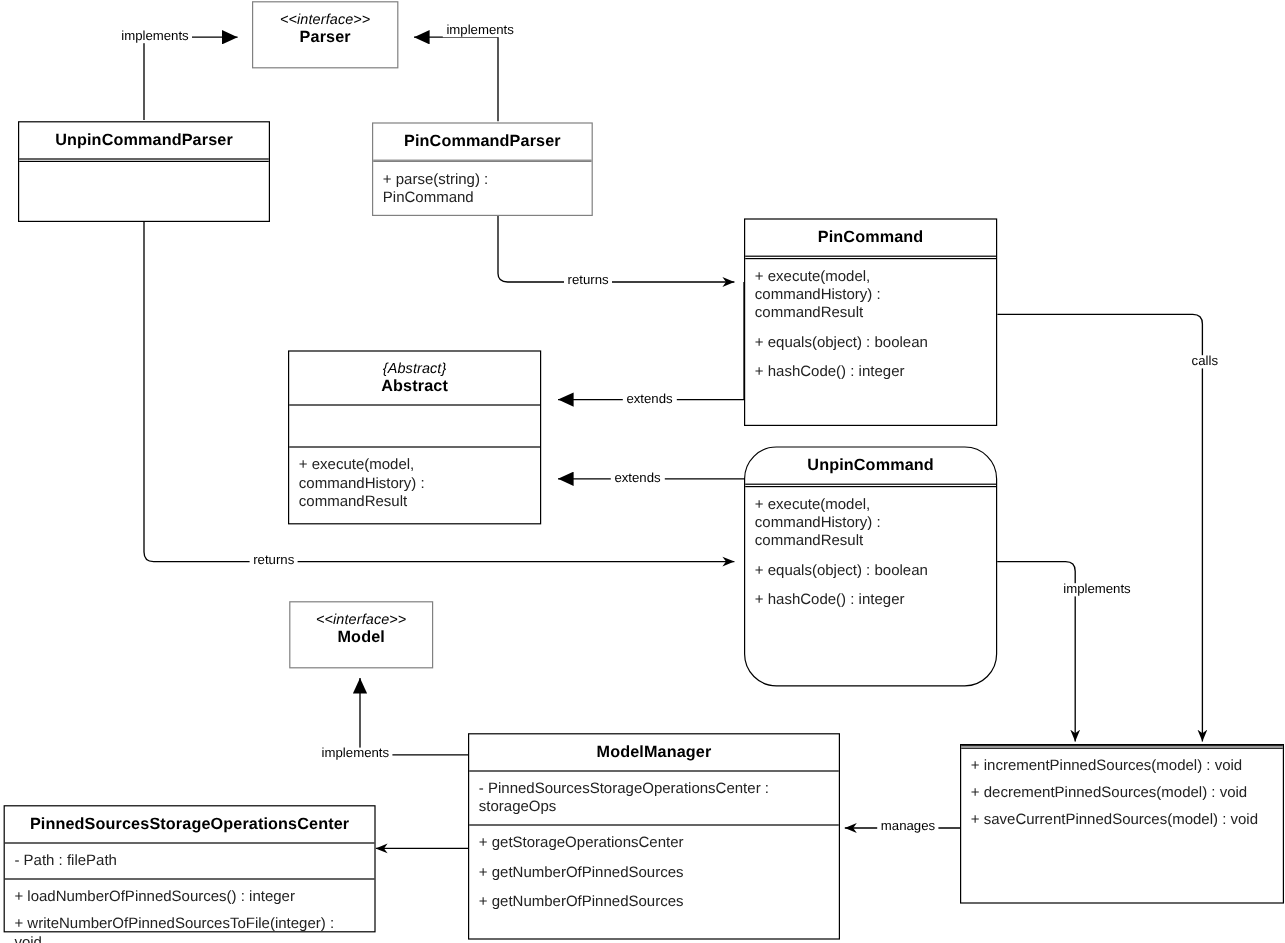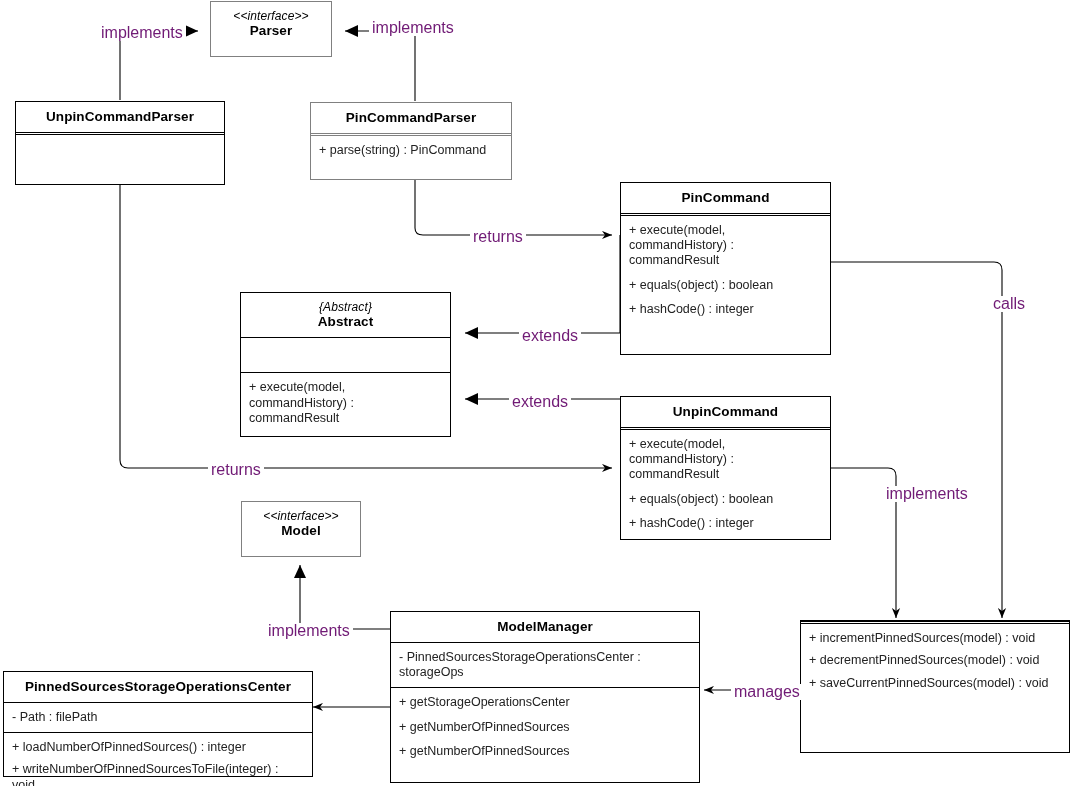--- a/index.html
+++ b/index.html
@@ -71,22 +71,22 @@
     margin: 0 0 9px 0;
     white-space: normal;
   }
   .member:last-child { margin-bottom: 0; }
   .member.tight { margin-bottom: 7px; }
   .empty-compartment {
     height: 20px;
   }
   .edge-label {
     position: absolute;
-    font-size: 16px;
-    color: #701a75;
+    font-size: 11px;
+    color: #000000;
     background: #ffffff;
     padding: 0 3px;
     white-space: nowrap;
     line-height: 1;
   }
 </style>
 </head>
 <body>
 
 <div id="diagram">
@@ -132,21 +132,21 @@
       <span class="stereo">&lt;&lt;interface&gt;&gt;</span>
       <span>Parser</span>
     </div>
   </div>
 
   <div class="umlbox" style="left:15px; top:101px; width:210px; height:84px;">
     <div class="title">UnpinCommandParser</div>
     <div class="sep double"></div>
   </div>
 
-  <div class="umlbox gray" style="left:310px; top:102px; width:202px; height:78px;">
+  <div class="umlbox gray" style="left:310px; top:102px; width:184px; height:78px;">
     <div class="title">PinCommandParser</div>
     <div class="sep double"></div>
     <div class="compartment">
       <div class="member">+ parse(string) : PinCommand</div>
     </div>
   </div>
 
   <div class="umlbox" style="left:620px; top:182px; width:211px; height:173px;">
     <div class="title">PinCommand</div>
     <div class="sep double"></div>
@@ -165,21 +165,21 @@
     <div class="sep"></div>
     <div class="compartment attrs">
       <div class="empty-compartment"></div>
     </div>
     <div class="sep"></div>
     <div class="compartment">
       <div class="member">+ execute(model, commandHistory) : commandResult</div>
     </div>
   </div>
 
-  <div class="umlbox" style="left:620px; top:396px; width:211px; height:144px;">
+  <div class="umlbox" style="left:620px; top:372px; width:211px; height:200px;border-radius:27px;">
     <div class="title">UnpinCommand</div>
     <div class="sep double"></div>
     <div class="compartment">
       <div class="member">+ execute(model, commandHistory) : commandResult</div>
       <div class="member">+ equals(object) : boolean</div>
       <div class="member">+ hashCode() : integer</div>
     </div>
   </div>
 
   <div class="umlbox gray" style="left:241px; top:501px; width:120px; height:56px;">

